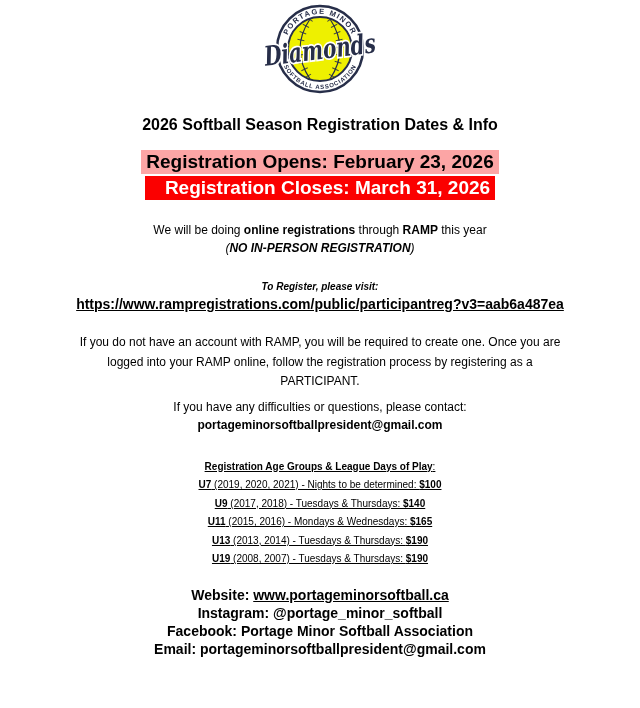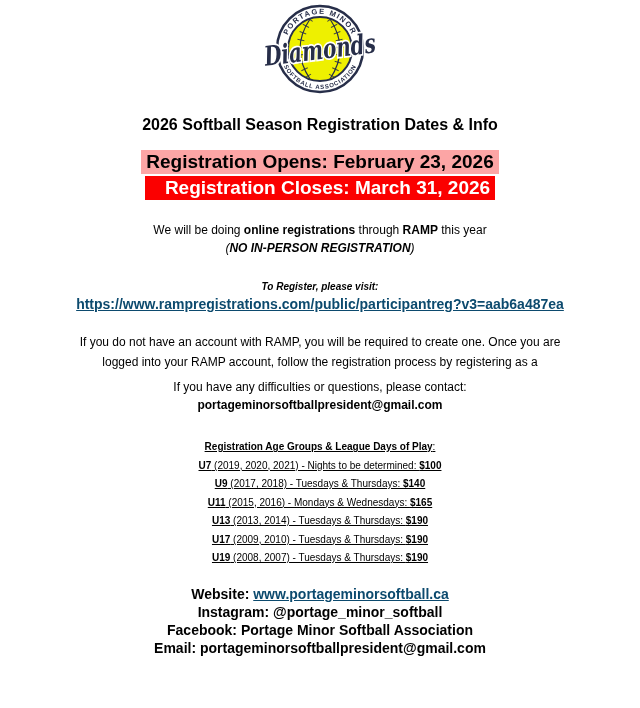--- a/index.html
+++ b/index.html
@@ -12,21 +12,21 @@
   .banner{display:inline-block;font-size:19px;font-weight:bold;line-height:24px;padding:0 5px;}
   .banner.open{background:#fca5a5;color:#000000;}
   .banner.close{background:#fb0000;color:#ffffff;padding-left:20px;}
   .txt{font-size:12px;line-height:18px;}
   .intro{margin-top:20px;}
   .b{font-weight:bold;}
   .bi{font-weight:bold;font-style:italic;}
   .i{font-style:italic;}
   .register{margin-top:21px;line-height:17px;}
   .register .prompt{font-weight:bold;font-style:italic;font-size:10px;}
-  a.link{color:#0c4a6e;font-weight:bold;text-decoration:underline;font-size:14px;}
+  a.link{color:#000000;font-weight:bold;text-decoration:underline;font-size:14px;}
   .account{margin-top:20px;line-height:19.5px;}
   .contact{margin-top:6px;line-height:18px;}
   .ages{margin-top:24px;line-height:18.5px;font-size:10px;text-decoration:underline;}
   .footer{margin-top:17px;line-height:18.2px;font-size:14px;font-weight:bold;}
   .svg-arc-text{font-family:"Liberation Sans",sans-serif;}
 </style>
 </head>
 <body>
 
 <div class="page">
@@ -74,35 +74,35 @@
     <div><span class="i">(</span><span class="bi">NO IN-PERSON REGISTRATION</span><span class="i">)</span></div>
   </div>
 
   <div class="register">
     <div class="prompt">To Register, please visit:</div>
     <div><a class="link" href="#">https://www.rampregistrations.com/public/participantreg?v3=aab6a487ea</a></div>
   </div>
 
   <div class="txt account">
     <div>If you do not have an account with RAMP, you will be required to create one. Once you are</div>
-    <div>logged into your RAMP account, follow the registration process by registering as a</div>
+    <div>logged into your RAMP online, follow the registration process by registering as a</div>
+    <div>PARTICIPANT.</div>
   </div>
 
   <div class="txt contact">
     <div>If you have any difficulties or questions, please contact:</div>
     <div class="b">portageminorsoftballpresident@gmail.com</div>
   </div>
 
   <div class="ages">
     <div><span class="b">Registration Age Groups &amp; League Days of Play</span><span>:</span></div>
     <div><span class="b">U7</span><span> (2019, 2020, 2021) - Nights to be determined: </span><span class="b">$100</span></div>
     <div><span class="b">U9</span><span> (2017, 2018) - Tuesdays &amp; Thursdays: </span><span class="b">$140</span></div>
     <div><span class="b">U11</span><span> (2015, 2016) - Mondays &amp; Wednesdays: </span><span class="b">$165</span></div>
     <div><span class="b">U13</span><span> (2013, 2014) - Tuesdays &amp; Thursdays: </span><span class="b">$190</span></div>
-    <div><span class="b">U17</span><span> (2009, 2010) - Tuesdays &amp; Thursdays: </span><span class="b">$190</span></div>
     <div><span class="b">U19</span><span> (2008, 2007) - Tuesdays &amp; Thursdays: </span><span class="b">$190</span></div>
   </div>
 
   <div class="footer">
     <div><span>Website: </span><a class="link" href="#">www.portageminorsoftball.ca</a></div>
     <div>Instagram: @portage_minor_softball</div>
     <div>Facebook: Portage Minor Softball Association</div>
     <div>Email: portageminorsoftballpresident@gmail.com</div>
   </div>
 

